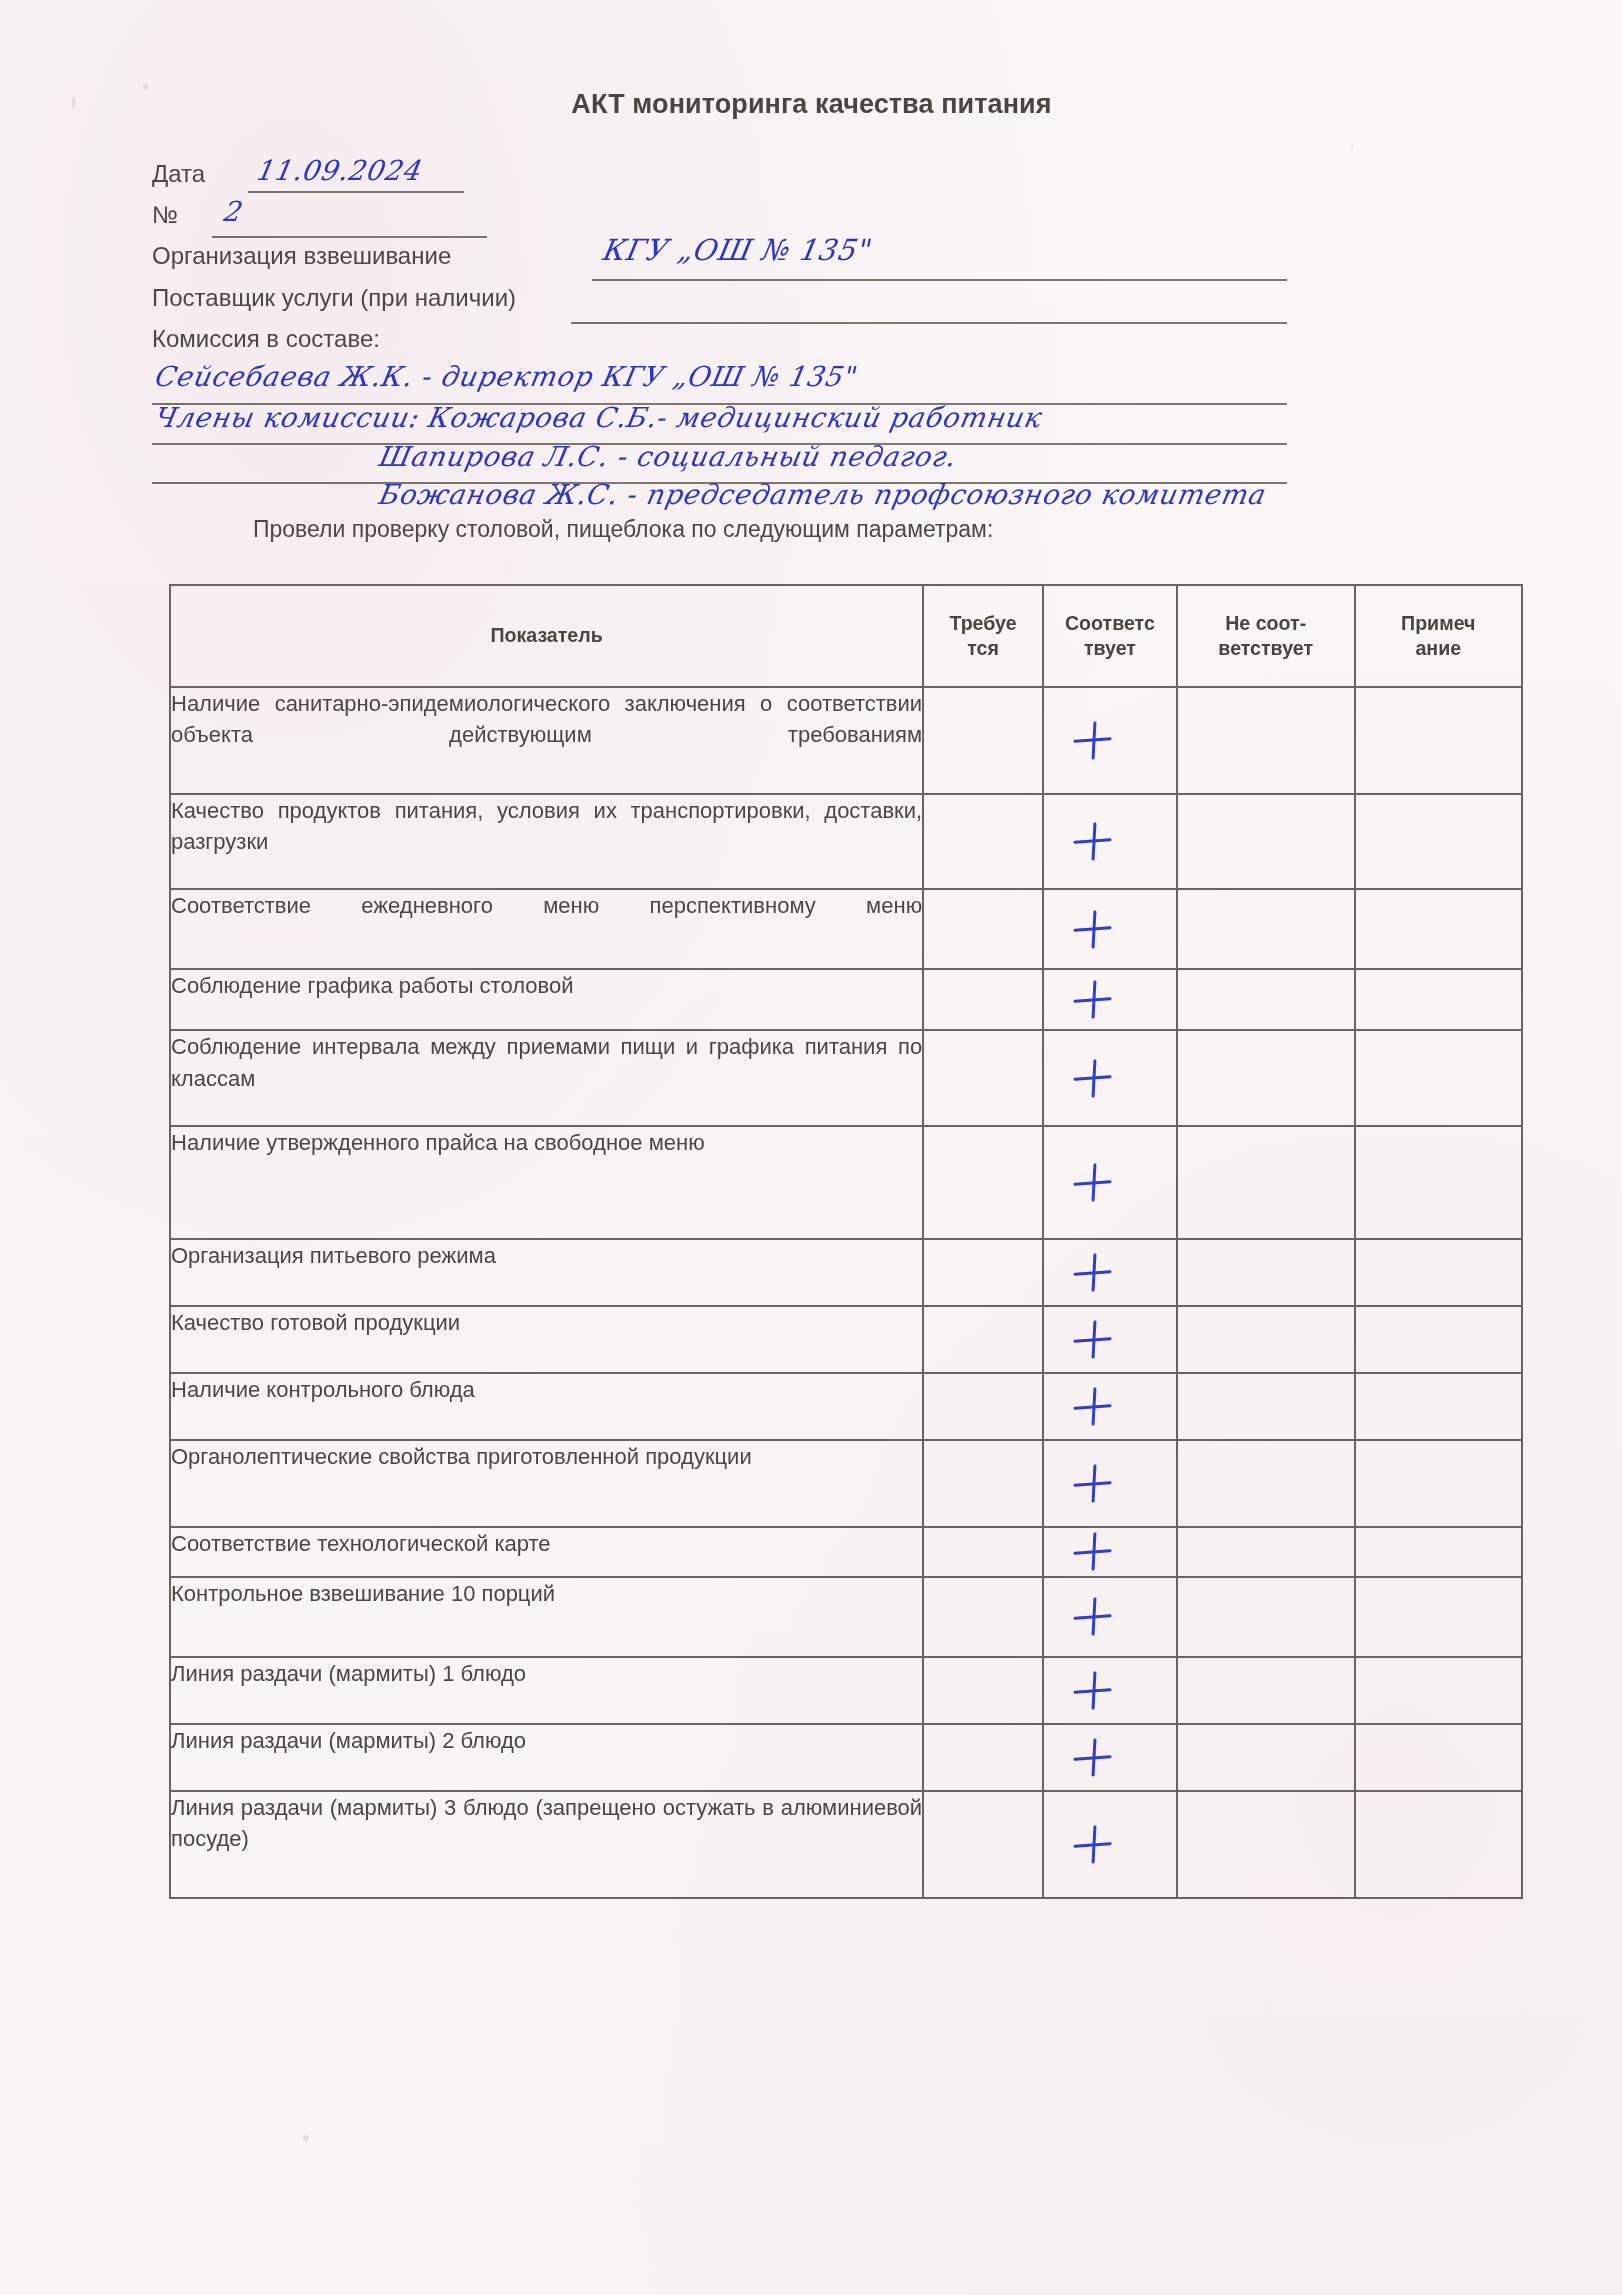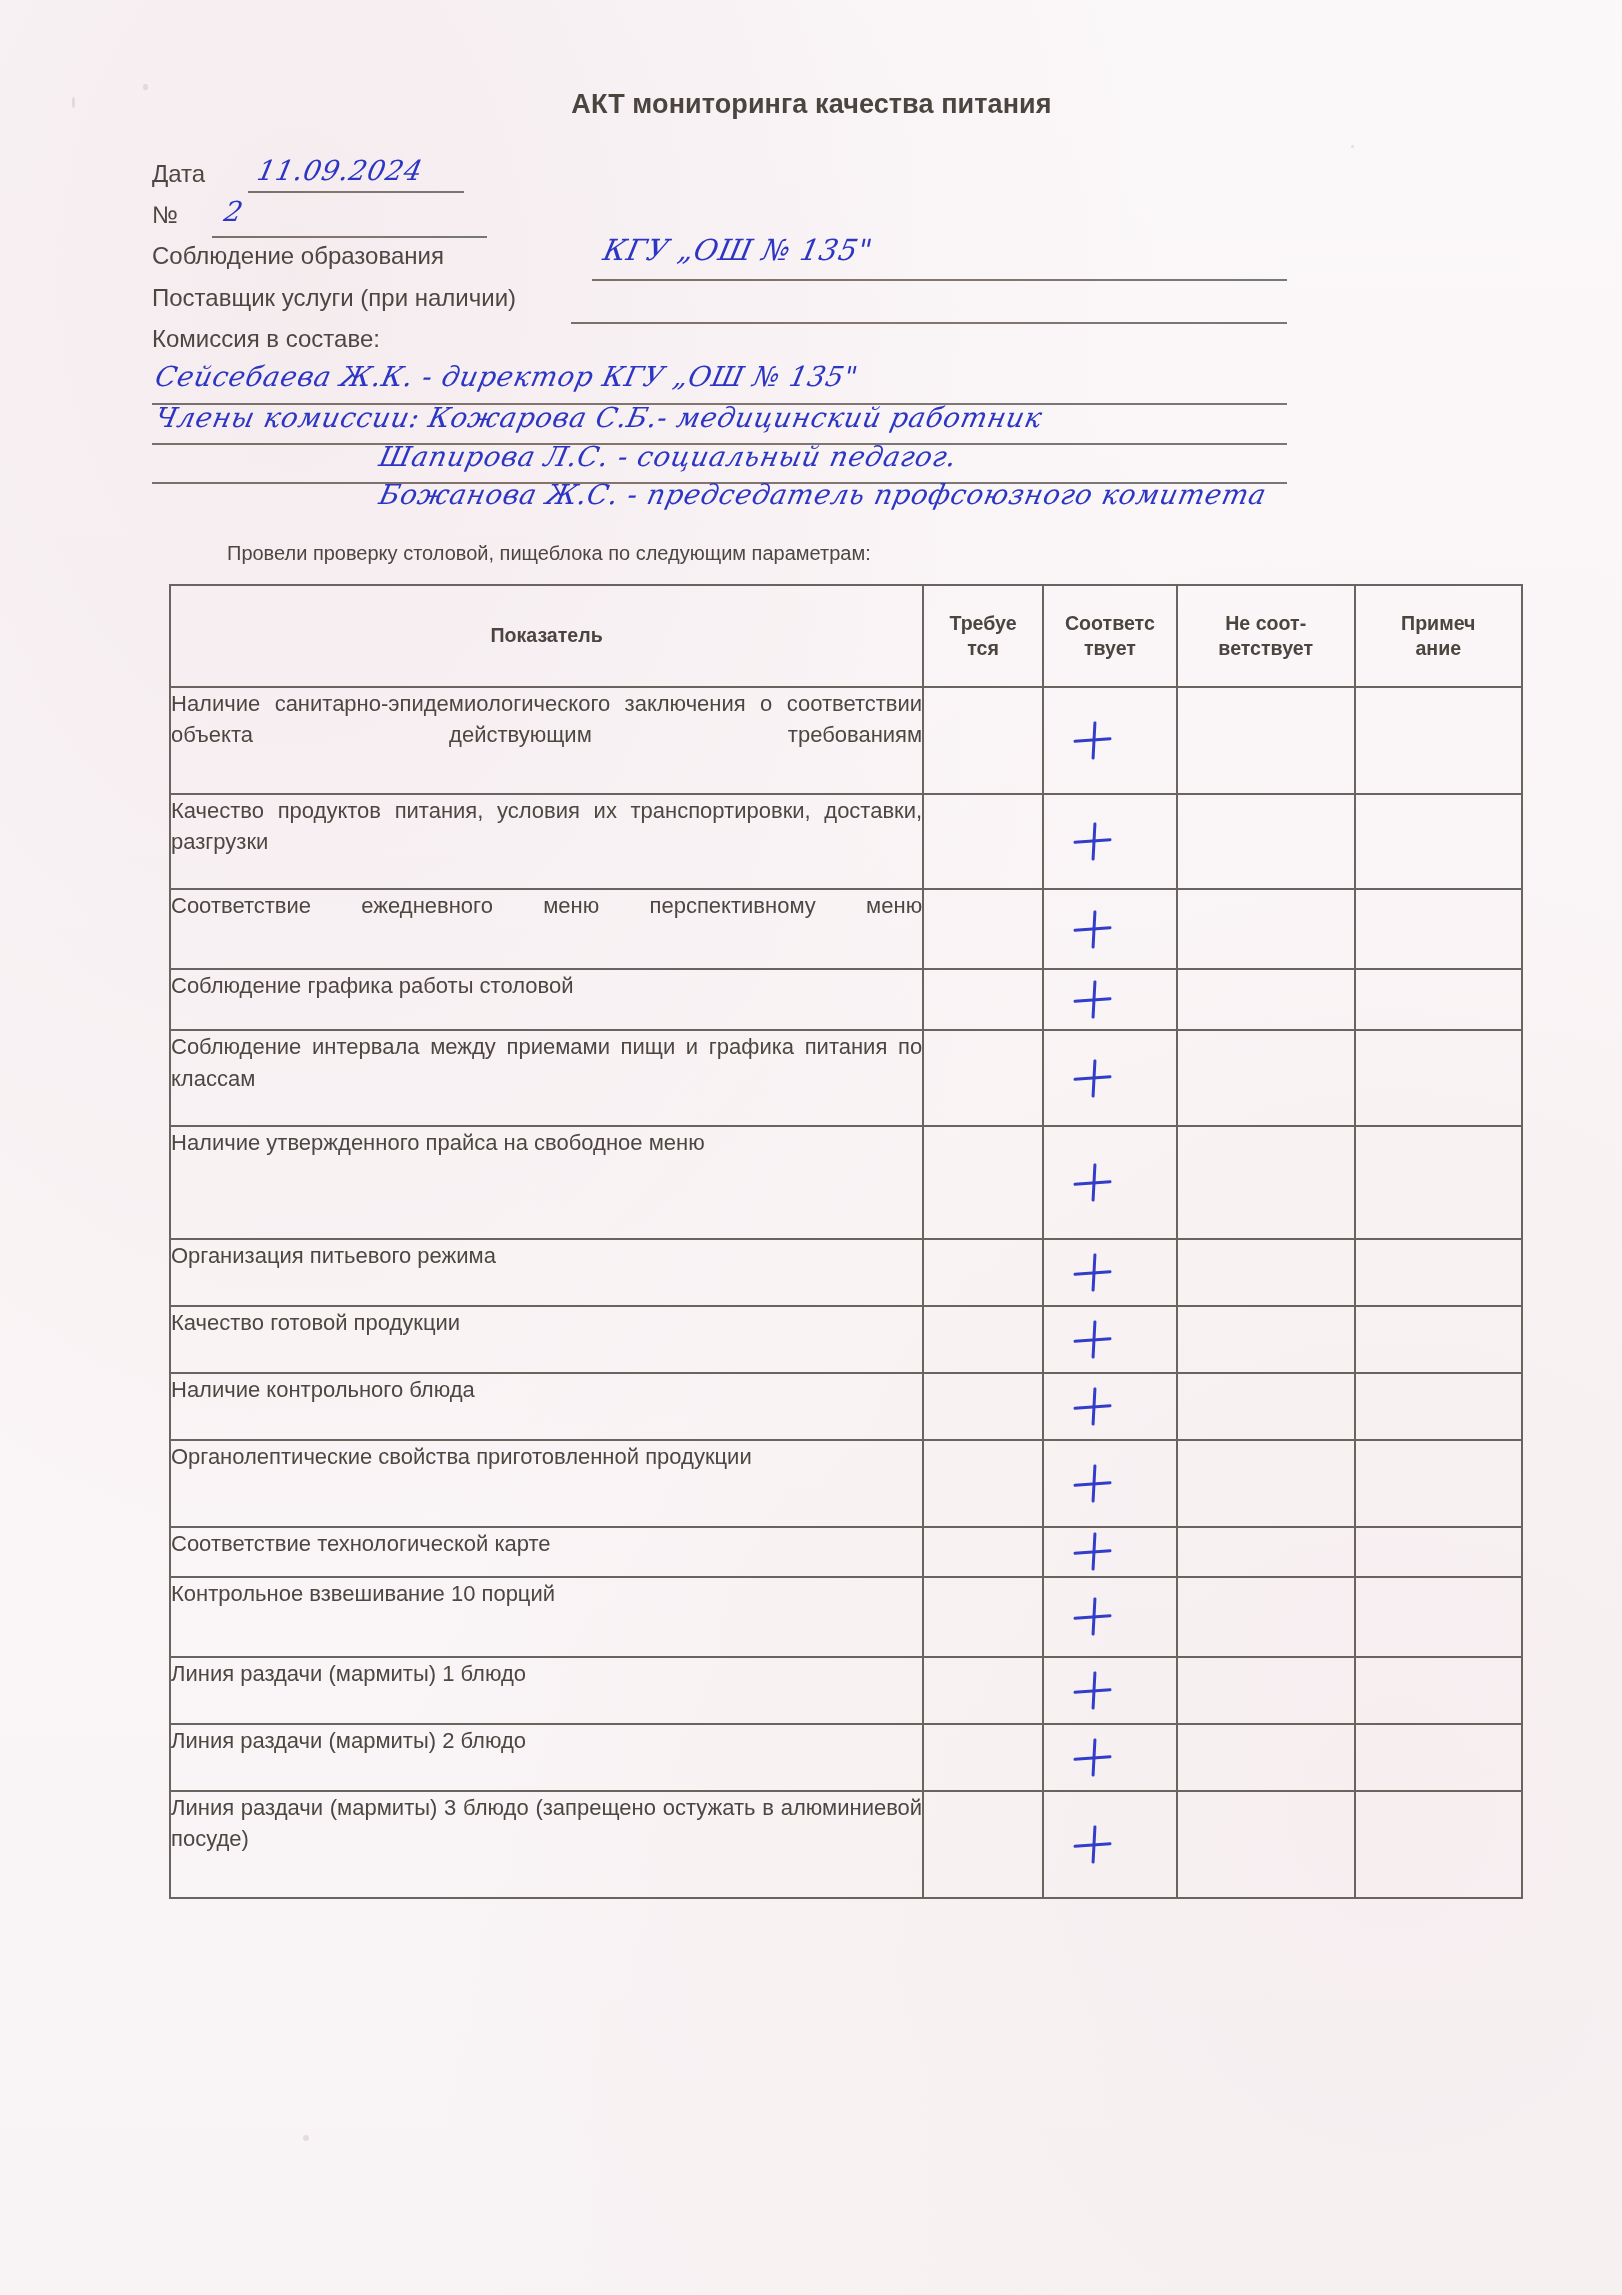--- a/index.html
+++ b/index.html
@@ -47,22 +47,22 @@
     font-family:"DejaVu Serif", serif;
     font-style:italic;
     color:#2d36c4;
     white-space:nowrap;
     transform:skewX(-12deg);
     letter-spacing:0.7px;
   }
 
   
   .intro{
-    position:absolute;left:227px;top:516px;
-    font-size:20px;color:#4d4743;white-space:nowrap;margin-top:26px;
+    position:absolute;left:253px;top:516px;
+    font-size:23px;color:#4d4743;white-space:nowrap;
   }
 
   
   .tbl-wrap{position:absolute;left:169px;top:584px;width:1354px;}
   table.mon{
     border-collapse:collapse;
     width:1354px;
     table-layout:fixed;
   }
   table.mon th, table.mon td{
@@ -132,21 +132,21 @@
     <span class="hw" style="left:106px;top:-6.5px;font-size:27.5px;">11.09.2024</span>
   </div>
 
   <div class="f-row">
     <span class="lbl" style="left:0;top:41px;">№</span>
     <span class="rule" style="left:60px;top:76px;width:275px;"></span>
     <span class="hw" style="left:73px;top:35px;font-size:27.5px;">2</span>
   </div>
 
   <div class="f-row">
-    <span class="lbl" style="left:0;top:82px;">Соблюдение образования</span>
+    <span class="lbl" style="left:0;top:82px;">Организация взвешивание</span>
     <span class="rule" style="left:440px;top:119px;width:695px;"></span>
     <span class="hw" style="left:452px;top:73px;font-size:29px;">КГУ „ОШ № 135"</span>
   </div>
 
   <div class="f-row">
     <span class="lbl" style="left:0;top:124px;">Поставщик услуги (при наличии)</span>
     <span class="rule" style="left:419px;top:162px;width:716px;"></span>
     <span class="hw" style="left:432px;top:118px;font-size:27.5px;"></span>
   </div>
 

